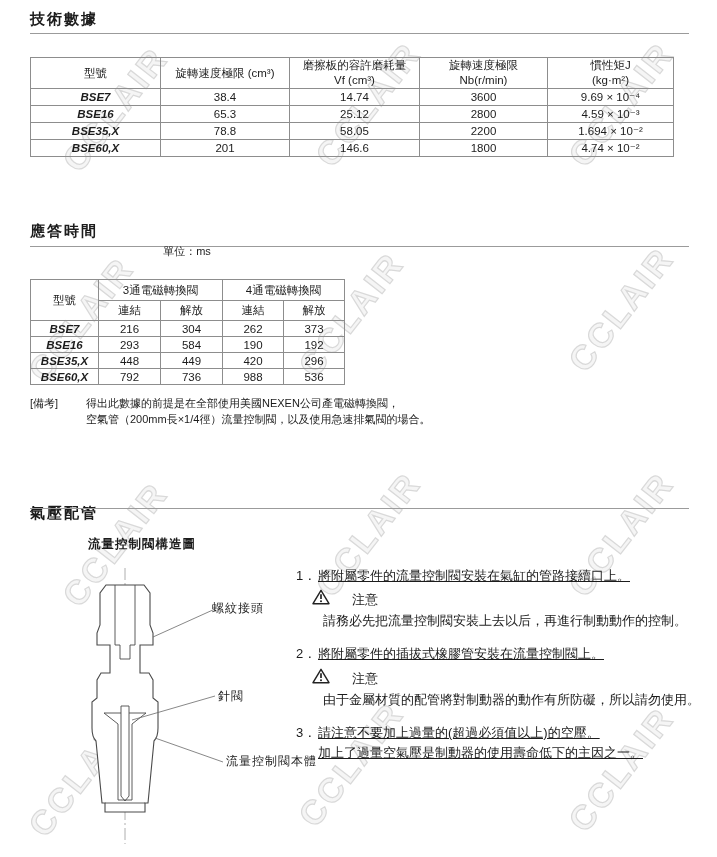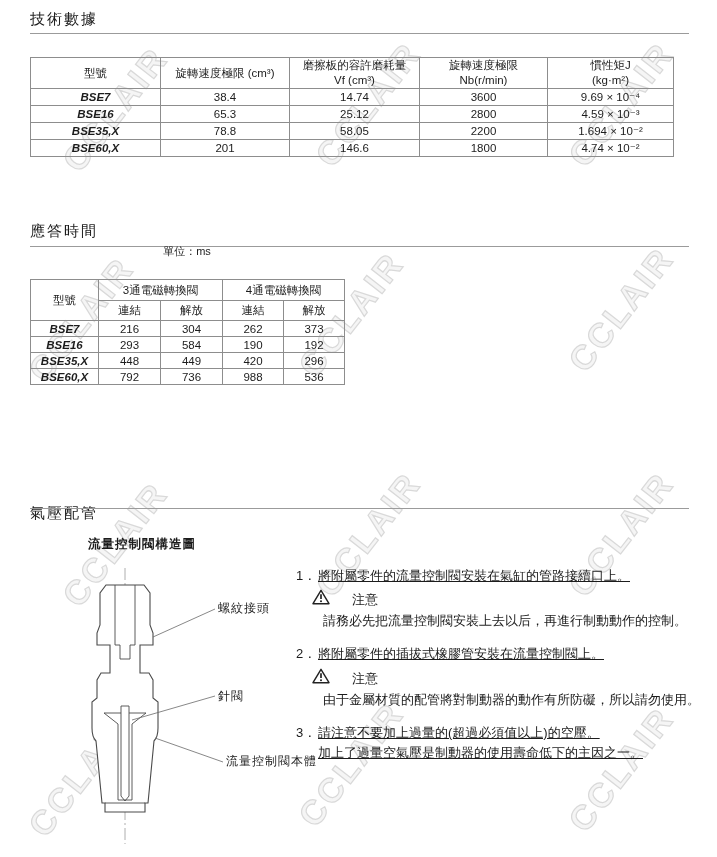--- a/index.html
+++ b/index.html
@@ -16,21 +16,21 @@
     color:#f5f5f5; -webkit-text-stroke:1.2px #d9d9d9;
     transform:rotate(-52deg); white-space:nowrap; user-select:none;
   }
   .wm1 {left:42px;  top:90px;}  .wm2 {left:295px; top:85px;}  .wm3 {left:548px; top:85px;}
   .wm4 {left:8px;   top:300px;} .wm5 {left:278px; top:295px;} .wm6 {left:548px; top:290px;}
   .wm7 {left:42px;  top:525px;} .wm8 {left:295px; top:515px;} .wm9 {left:548px; top:515px;}
   .wm10{left:8px;   top:755px;} .wm11{left:278px; top:745px;} .wm12{left:548px; top:750px;}
 
   
   .sec-title {
-    position:absolute; left:30px; font-size:15px; font-weight:normal;
+    position:absolute; left:30px; font-size:15px; font-weight:bold;
     letter-spacing:2px;
   }
   .rule { position:absolute; left:30px; width:659px; border-top:1px solid #9b9b9b; height:0; }
 
   
   table { border-collapse:collapse; position:absolute; table-layout:fixed; background:transparent; }
   th, td {
     border:1px solid #8d8d8d; text-align:center; vertical-align:middle;
     font-weight:normal; padding:0 2px;
   }
@@ -52,21 +52,21 @@
     position:absolute; left:30px; top:396px; width:480px;
     font-size:11px; line-height:1.45; display:flex;
   }
   .note .note-label { flex:0 0 56px; }
   .note .note-body div { white-space:nowrap; }
 
   
   .diagram-title { position:absolute; left:88px; top:536px; font-size:12.5px; font-weight:bold; letter-spacing:1px; }
   #valve-svg { position:absolute; left:60px; top:562px; }
   .dlabel { position:absolute; font-size:12px; letter-spacing:1px; white-space:nowrap; }
-  .dlabel.fitting { left:218px; top:600px; }
+  .dlabel.fitting { left:212px; top:600px; }
   .dlabel.needle  { left:218px; top:688px; }
   .dlabel.body    { left:226px; top:753px; }
 
   .steps { position:absolute; left:296px; top:566px; width:416px; font-size:13px; line-height:1.55; }
   .step { display:flex; }
   .step .num { flex:0 0 22px; }
   .step .txt { max-width:372px;text-decoration:underline; }
   .step.mt { margin-top:13px; }
   .caution { display:flex; align-items:center; gap:22px; margin:3px 0 0 16px; }
   .caution .c-label { font-size:13px; }
@@ -202,20 +202,27 @@
     <tr>
       <td class="model">BSE60,X</td>
       <td>792</td>
       <td>736</td>
       <td>988</td>
       <td>536</td>
     </tr>
   </tbody>
     </table>
 
+  <div class="note">
+    <div class="note-label">[備考]</div>
+    <div class="note-body">
+      <div>得出此數據的前提是在全部使用美國NEXEN公司產電磁轉換閥，</div>
+      <div>空氣管（200mm長×1/4徑）流量控制閥，以及使用急速排氣閥的場合。</div>
+    </div>
+  </div>
 
   <div class="sec-title" style="top:504px;">氣壓配管</div>
   <div class="rule" style="top:508px;"></div>
 
   <div class="diagram-title">流量控制閥構造圖</div>
 
   <svg id="valve-svg" width="250" height="295" viewBox="0 0 250 295">
     <line x1="65" y1="6" x2="65" y2="282" stroke="#9a9a9a" stroke-width="0.8" stroke-dasharray="12 3 2 3"></line>
     <path d="M46,23 L84,23 L90,31 L90,63 L93,71 L93,83 L80,83 L80,111 L89,111 L93,118 L93,136 L98,140 L98,166 Q98,175 94,179 L88,241 L85,241 L85,250 L45,250 L45,241 L42,241 L36,179 Q32,175 32,166 L32,140 L37,136 L37,118 L41,111 L50,111 L50,83 L37,83 L37,71 L40,63 L40,31 Z" fill="#ffffff" stroke="#4a4a4a" stroke-width="1.1"></path>
     <path d="M55,23 L55,83 L60,83 L60,97 L70,97 L70,83 L75,83 L75,23" fill="none" stroke="#4a4a4a" stroke-width="0.9"></path>

